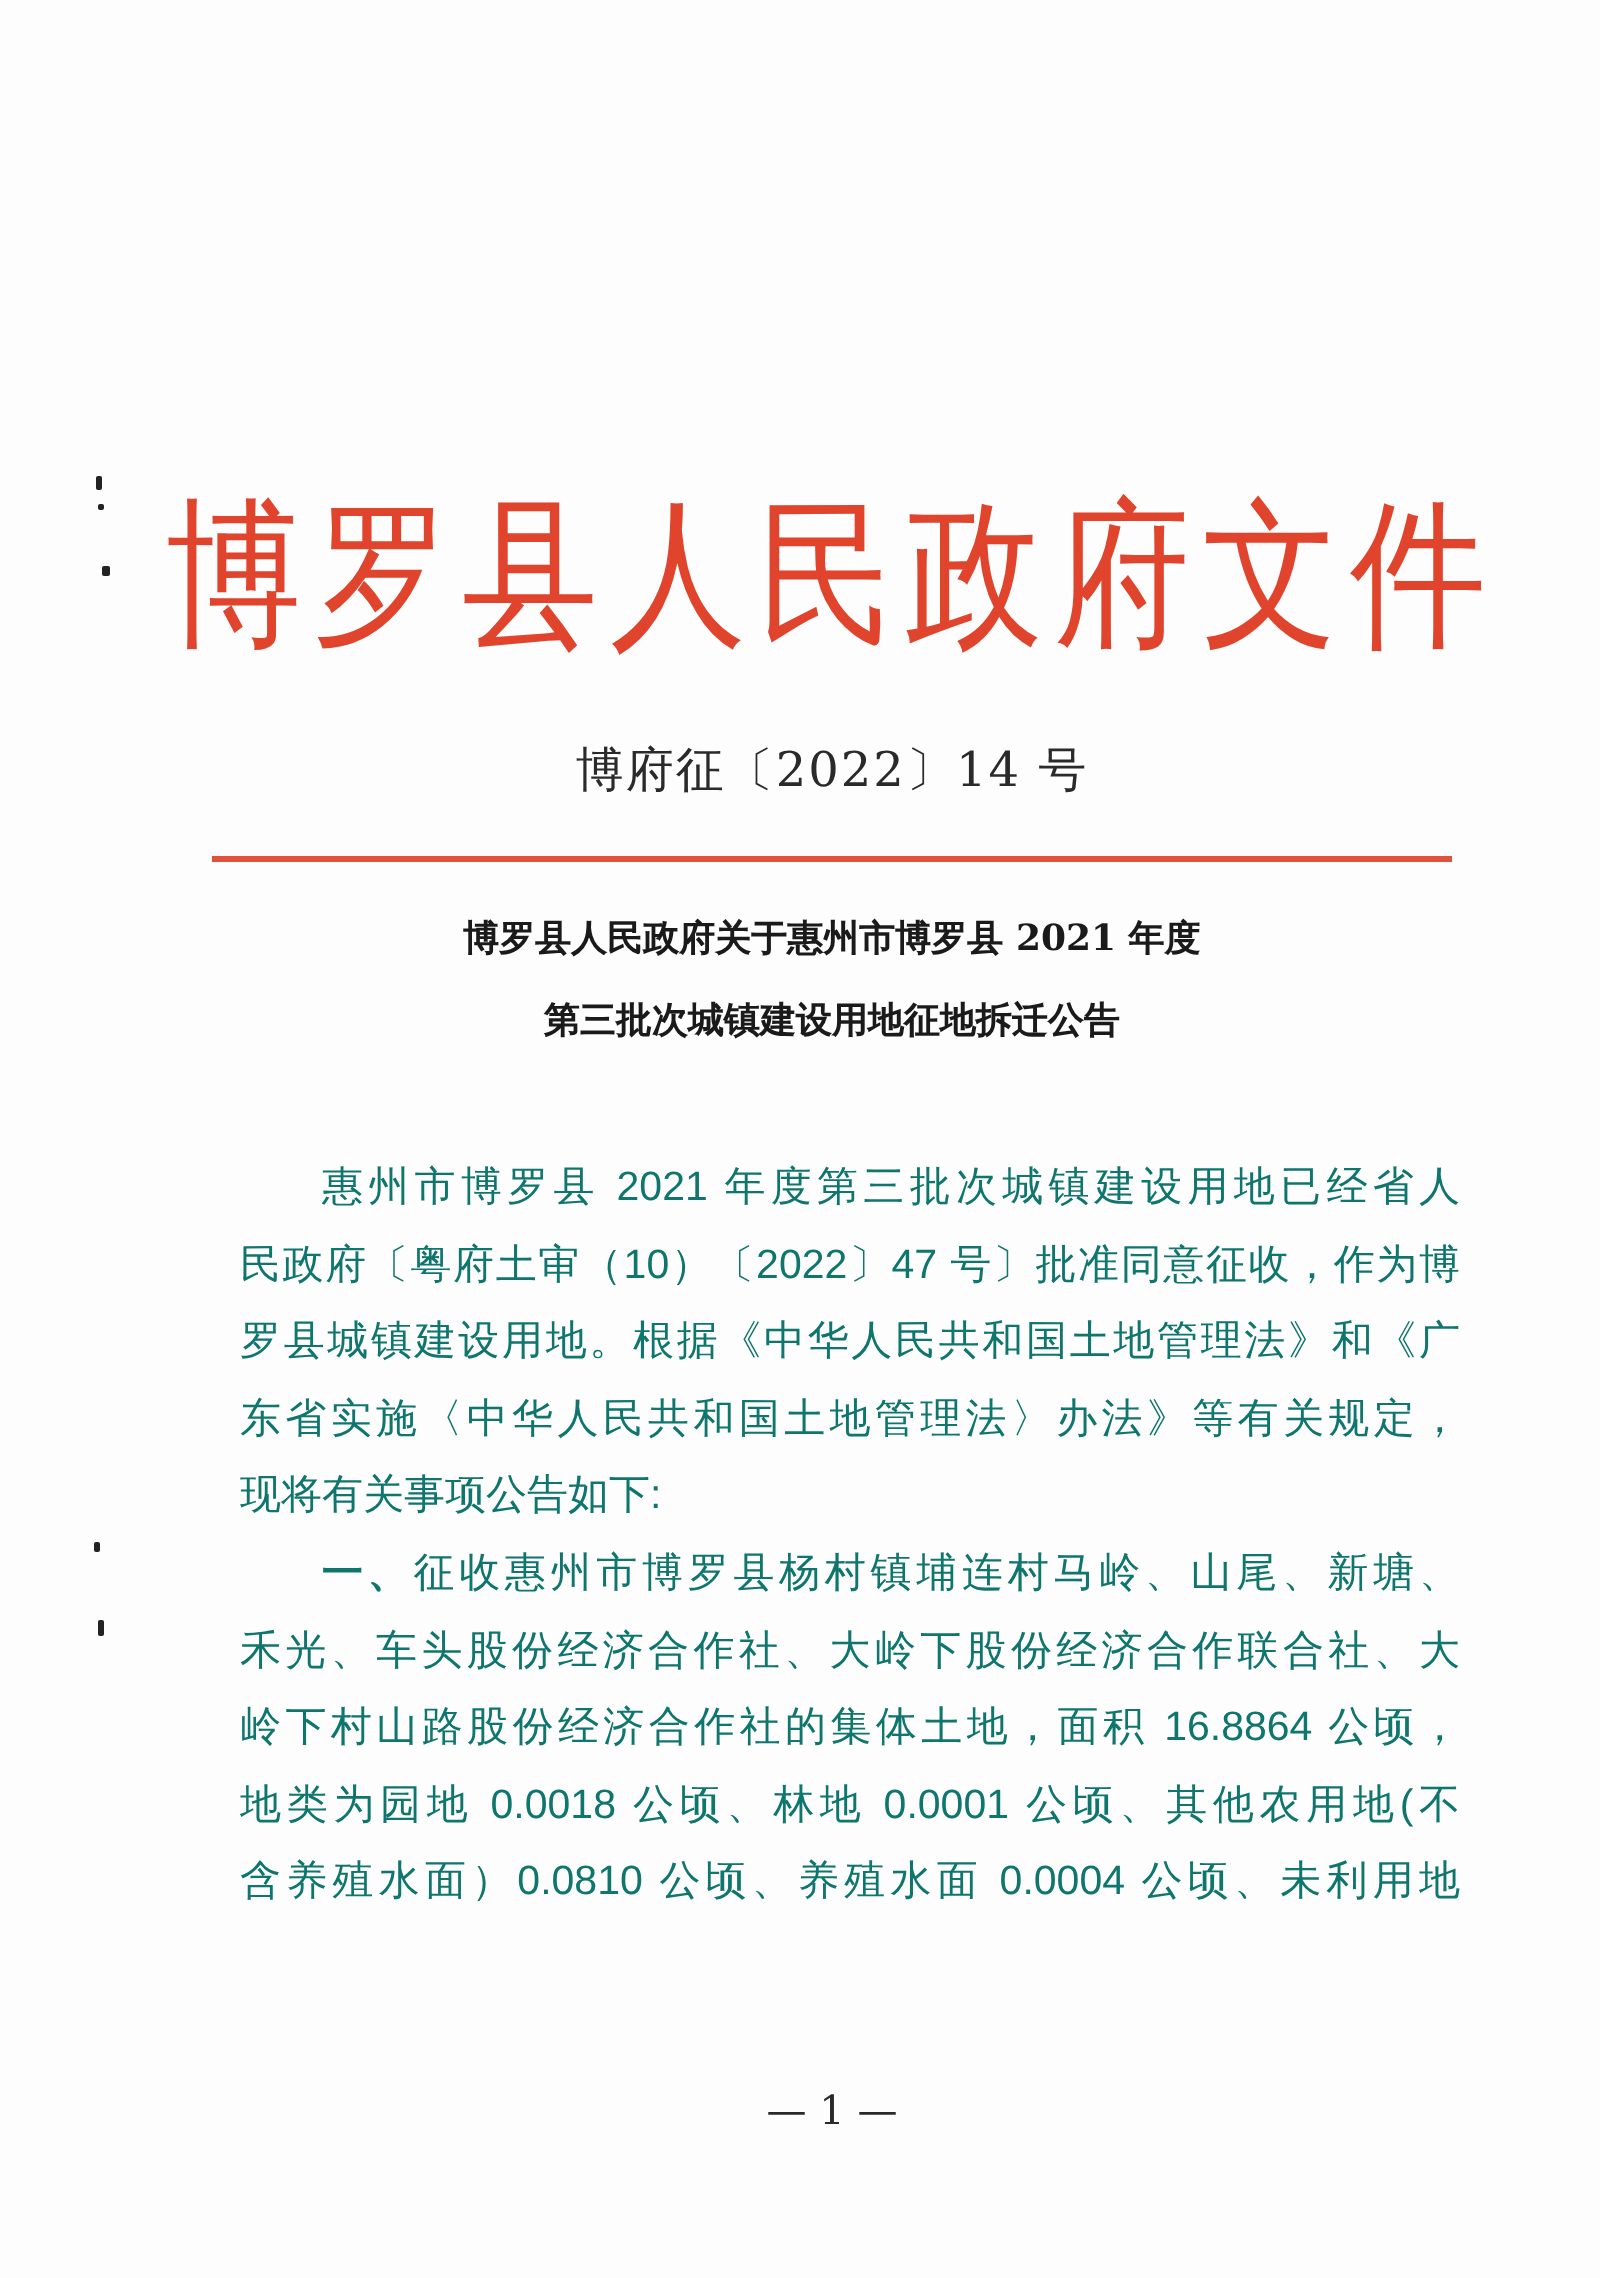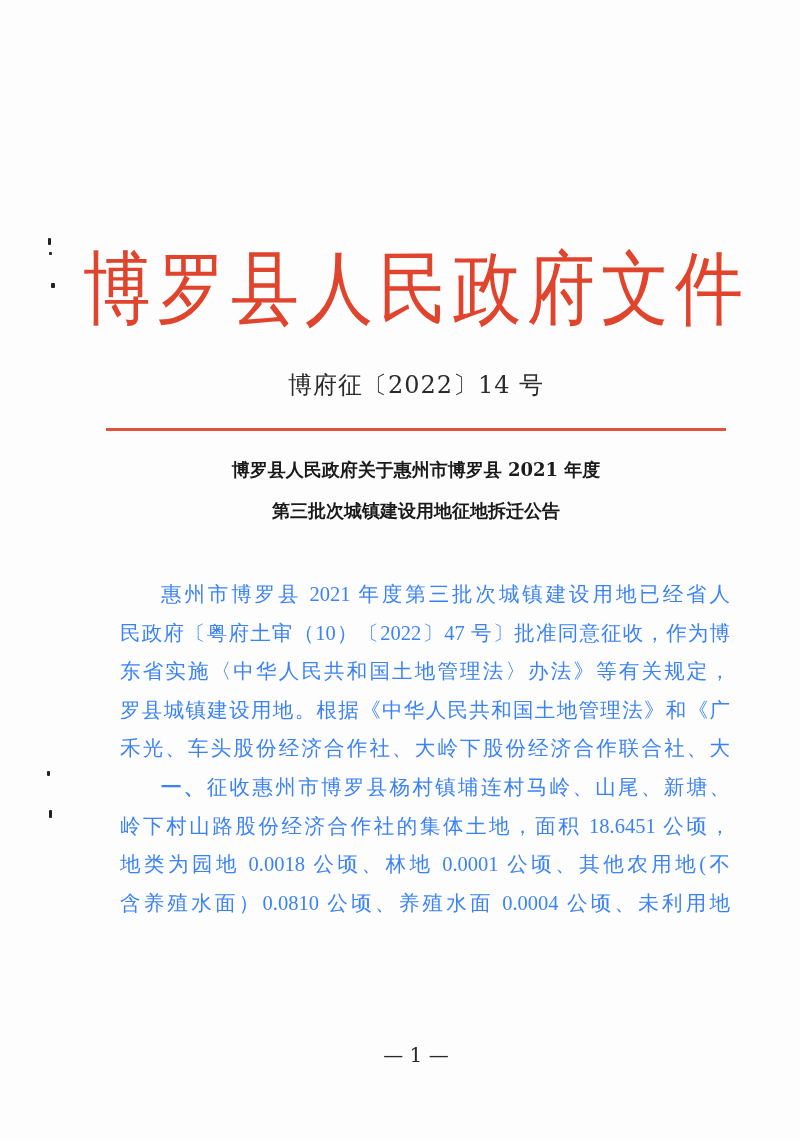--- a/index.html
+++ b/index.html
@@ -66,24 +66,24 @@
       font-size: 18px;
       line-height: 41px;
       color: #1a1a1a;
     }
     .notice-title div { white-space: nowrap; }
     .body-text {
       position: absolute;
       left: 104px;
       width: 610px;
       top: 575px;
-      font-family: Liberation Serif, serif;
+      font-family: Liberation Sans, sans-serif;
       font-size: 20.5px;
       line-height: 38.6px;
-      color: #3b82f6;
+      color: #0f766e;
     }
     .body-text .line {
       white-space: nowrap;
       display: block;
       text-align: justify;
       text-align-last: justify;
       height: 38.6px;
     }
     .body-text .line.indent { padding-left: 41px; }
     .body-text .line.short { text-align-last: left; }
@@ -124,24 +124,25 @@
   <div class="red-rule"></div>
 
   <div class="notice-title">
     <div>博罗县人民政府关于惠州市博罗县 2021 年度</div>
     <div>第三批次城镇建设用地征地拆迁公告</div>
   </div>
 
   <div class="body-text">
     <span class="line indent">惠州市博罗县 2021 年度第三批次城镇建设用地已经省人</span>
     <span class="line">民政府〔粤府土审（10）〔2022〕47 号〕批准同意征收，作为博</span>
+    <span class="line">罗县城镇建设用地。根据《中华人民共和国土地管理法》和《广</span>
     <span class="line">东省实施〈中华人民共和国土地管理法〉办法》等有关规定，</span>
-    <span class="line">罗县城镇建设用地。根据《中华人民共和国土地管理法》和《广</span>
+    <span class="line short">现将有关事项公告如下:</span>
+    <span class="line indent bold-lead"><span class="lead">一、</span><span>征收惠州市博罗县杨村镇埔连村马岭、山尾、新塘、</span></span>
     <span class="line">禾光、车头股份经济合作社、大岭下股份经济合作联合社、大</span>
-    <span class="line indent bold-lead"><span class="lead">一、</span><span>征收惠州市博罗县杨村镇埔连村马岭、山尾、新塘、</span></span>
-    <span class="line">岭下村山路股份经济合作社的集体土地，面积 18.6451 公顷，</span>
+    <span class="line">岭下村山路股份经济合作社的集体土地，面积 16.8864 公顷，</span>
     <span class="line">地类为园地 0.0018 公顷、林地 0.0001 公顷、其他农用地(不</span>
     <span class="line">含养殖水面）0.0810 公顷、养殖水面 0.0004 公顷、未利用地</span>
   </div>
 
   <div class="page-number">— 1 —</div>
 
 </div>
 
 </body></html>

